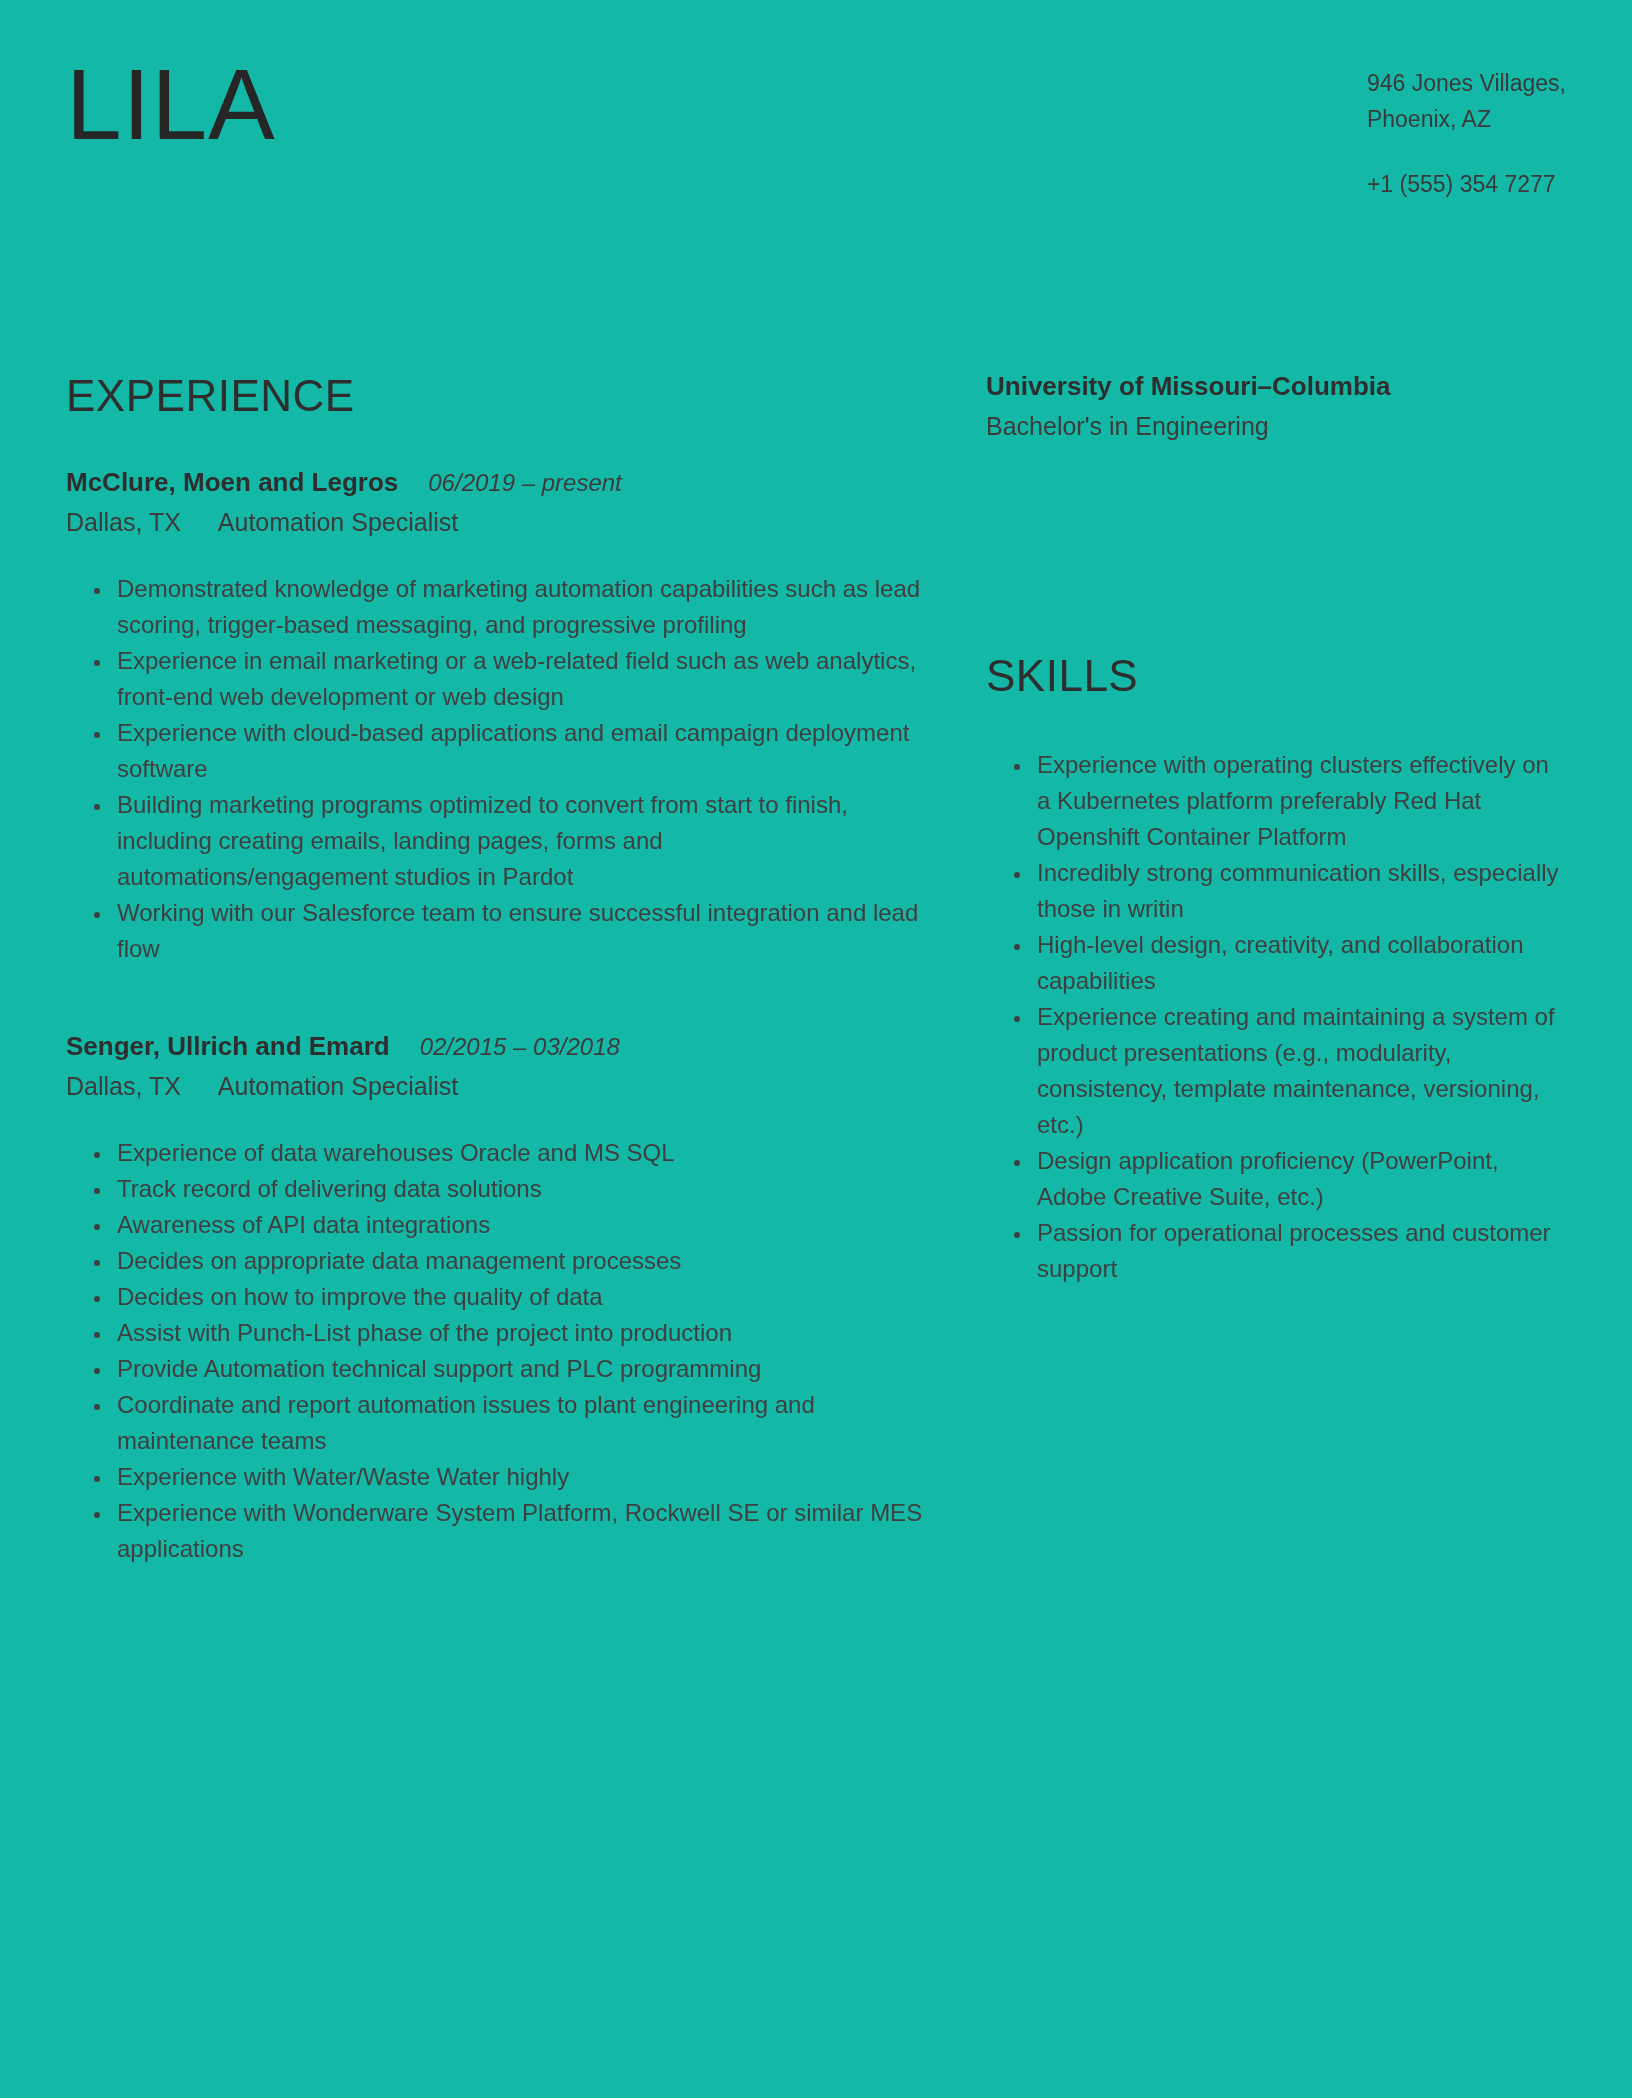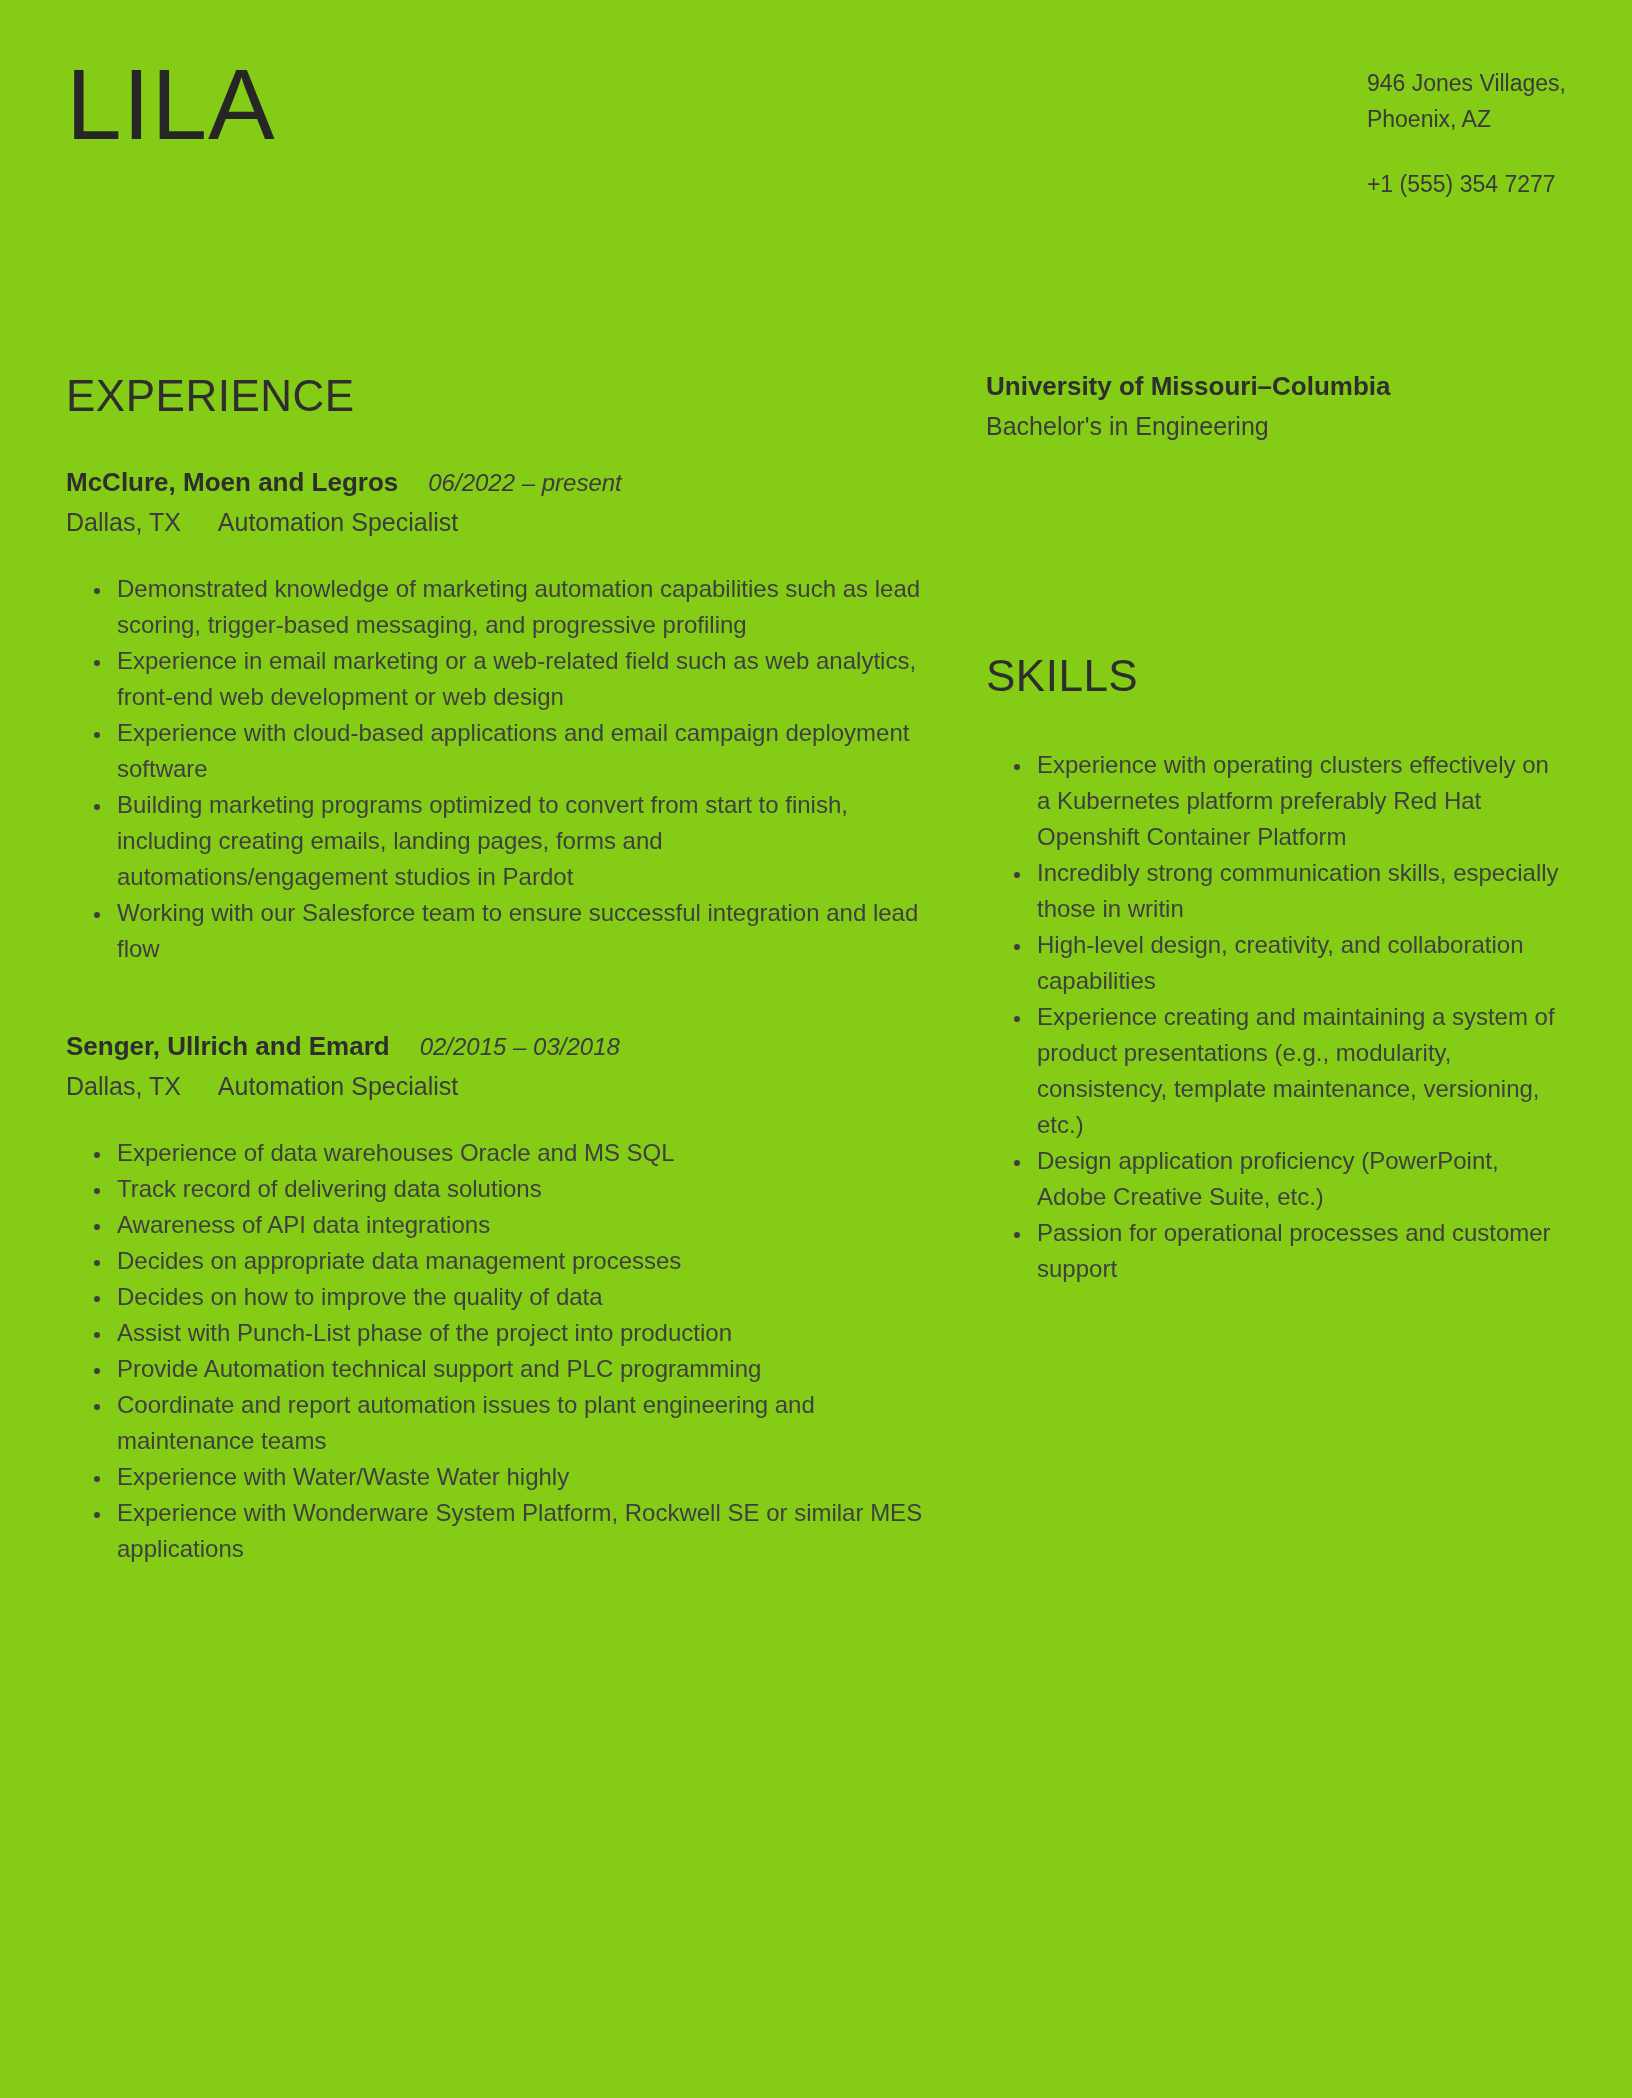--- a/index.html
+++ b/index.html
@@ -7,21 +7,21 @@
   body {
     font-family: "Liberation Sans", "DejaVu Sans", sans-serif;
     color: #3c3c3c;
     -webkit-font-smoothing: antialiased;
   }
   .page {
     position: relative;
     width: 1632px;
     height: 2098px;
     margin: 0 auto;
-    background: #84cc16;
+    background: #14b8a6;
     padding: 52px 66px 60px 66px;
     overflow: hidden;
   }
 
   
   .header {
     display: flex;
     justify-content: space-between;
     align-items: flex-start;
   }
@@ -122,21 +122,21 @@
   </header>
 
   <main class="columns">
 
     <section class="col-left">
       <h2 class="section-title">EXPERIENCE</h2>
 
       <article class="job">
         <div class="job-head">
           <span class="company">McClure, Moen and Legros</span>
-          <span class="dates">06/2022 – present</span>
+          <span class="dates">06/2019 – present</span>
         </div>
         <div class="job-sub">
           <span class="location">Dallas, TX</span>
           <span class="role">Automation Specialist</span>
         </div>
         <ul class="bullets">
           <li>Demonstrated knowledge of marketing automation capabilities such as lead scoring, trigger-based messaging, and progressive profiling</li>
           <li>Experience in email marketing or a web-related field such as web analytics, front-end web development or web design</li>
           <li>Experience with cloud-based applications and email campaign deployment software</li>
           <li>Building marketing programs optimized to convert from start to finish, including creating emails, landing pages, forms and automations/engagement studios in Pardot</li>

